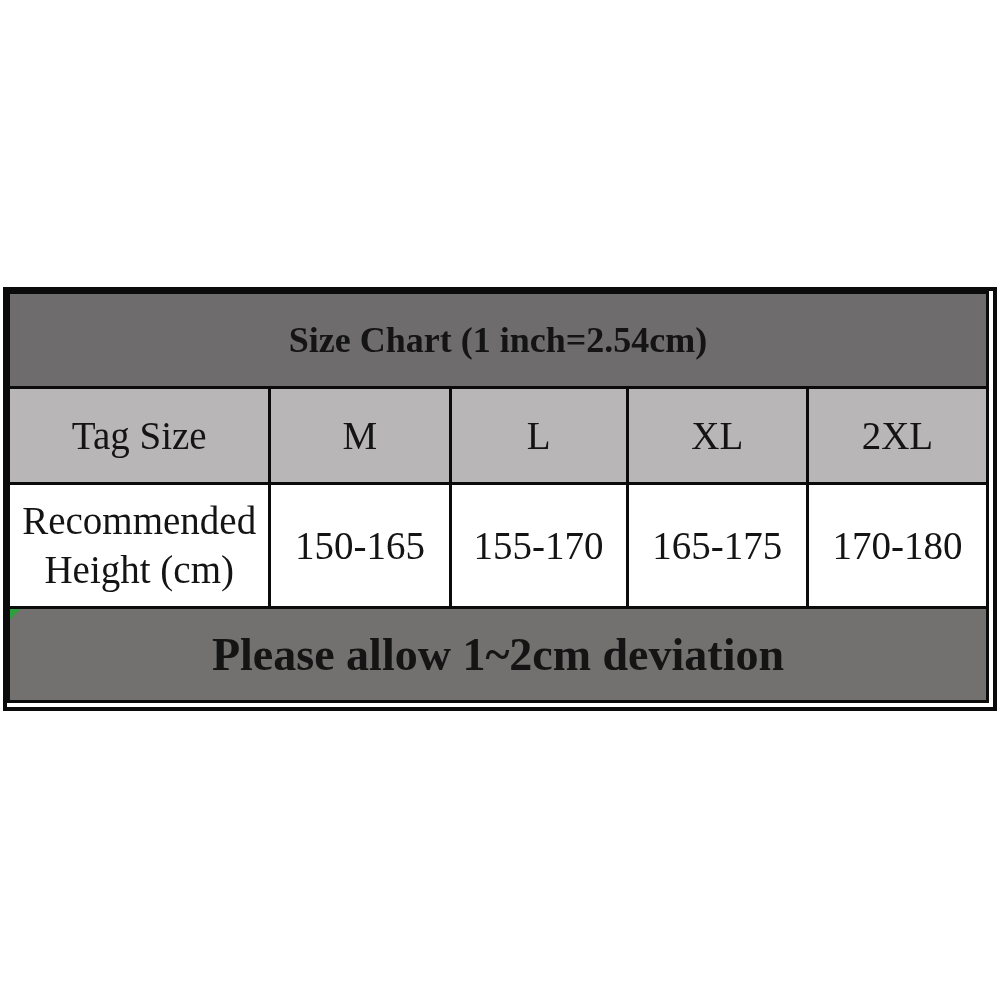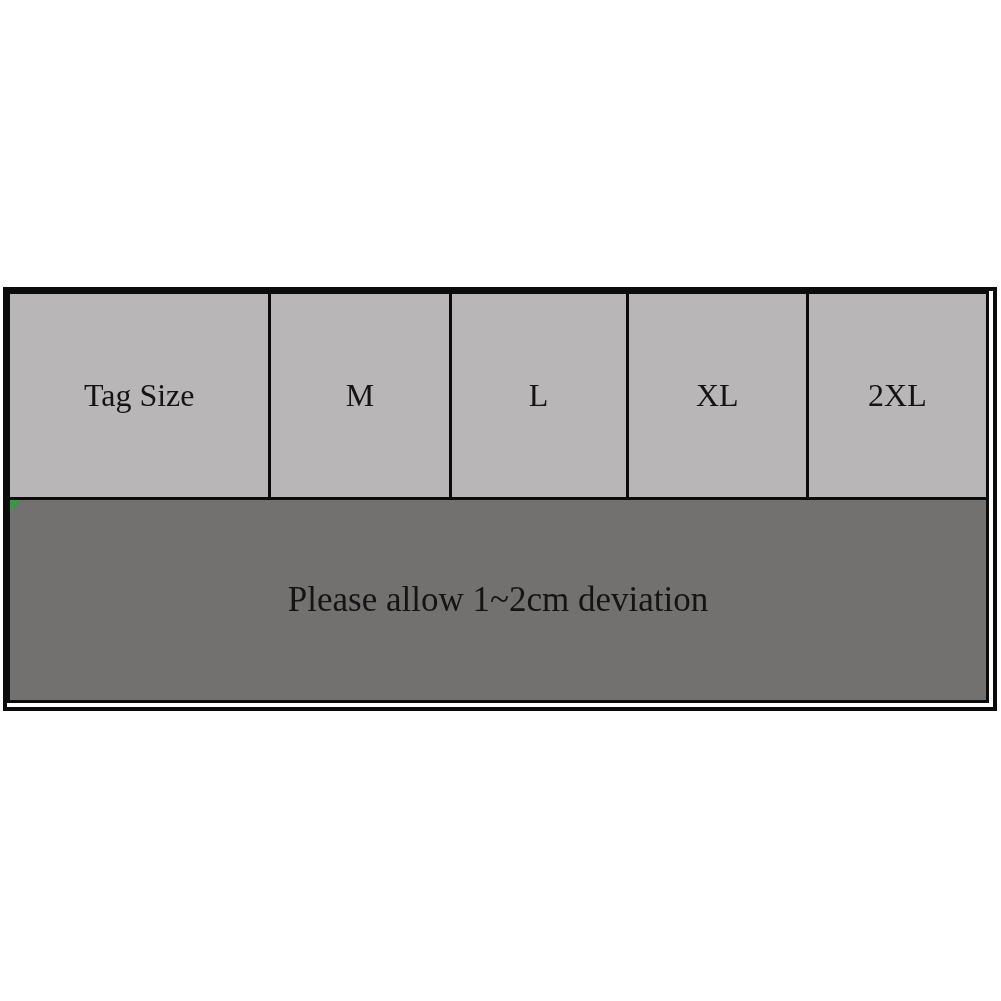--- a/index.html
+++ b/index.html
@@ -38,21 +38,21 @@
   table.size-chart{
     width:100%;
     height:100%;
     border-collapse:collapse;
     table-layout:fixed;
   }
   table.size-chart td{
     border:3px solid var(--border);
     text-align:center;
     vertical-align:middle;
-    font-size:32px;
+    font-size:39px;
     padding:0;
     overflow:hidden;
   }
   tr.title-row td{
     background:var(--title_bg);
     font-weight:bold;
     font-size:36px;
   }
   tr.header-row td{
     background:var(--header_bg);
@@ -60,22 +60,22 @@
   tr.data-row td{
     background:#ffffff;
   }
   td.left-label{
     text-align:left;
     padding-left:7px;
     line-height:1.26;
   }
   tr.footer-row td{
     background:var(--footer_bg);
-    font-weight:normal;
-    font-size:35px;
+    font-weight:bold;
+    font-size:46px;
     position:relative;
   }
   .green-triangle{
     position:absolute;
     left:0;
     top:0;
     width:0;
     height:0;
     border-top:11px solid var(--indicator_green);
     border-right:11px solid transparent;
@@ -93,26 +93,36 @@
   <div class="table-frame">
     <table class="size-chart">
       <colgroup>
         <col style="width:26.7%">
         <col style="width:18.4%">
         <col style="width:18.1%">
         <col style="width:18.4%">
         <col style="width:18.4%">
       </colgroup>
       <tbody>
+        <tr class="title-row r-title">
+          <td colspan="5">Size Chart (1 inch=2.54cm)</td>
+        </tr>
         <tr class="header-row r-header">
           <td class="left-label">Tag Size</td>
           <td>M</td>
           <td>L</td>
           <td>XL</td>
           <td>2XL</td>
+        </tr>
+        <tr class="data-row r-height">
+          <td class="left-label">Recommended Height (cm)</td>
+          <td>150-165</td>
+          <td>155-170</td>
+          <td>165-175</td>
+          <td>170-180</td>
         </tr>
         <tr class="footer-row r-footer">
           <td colspan="5">
             <span class="green-triangle"></span>
             <span>Please allow 1~2cm deviation</span>
           </td>
         </tr>
       </tbody>
     </table>
   </div>

